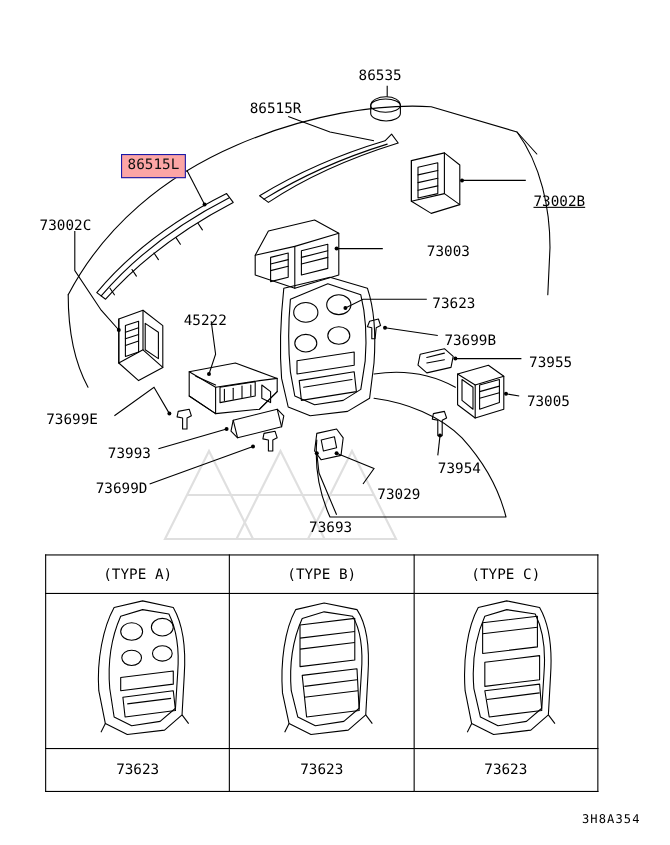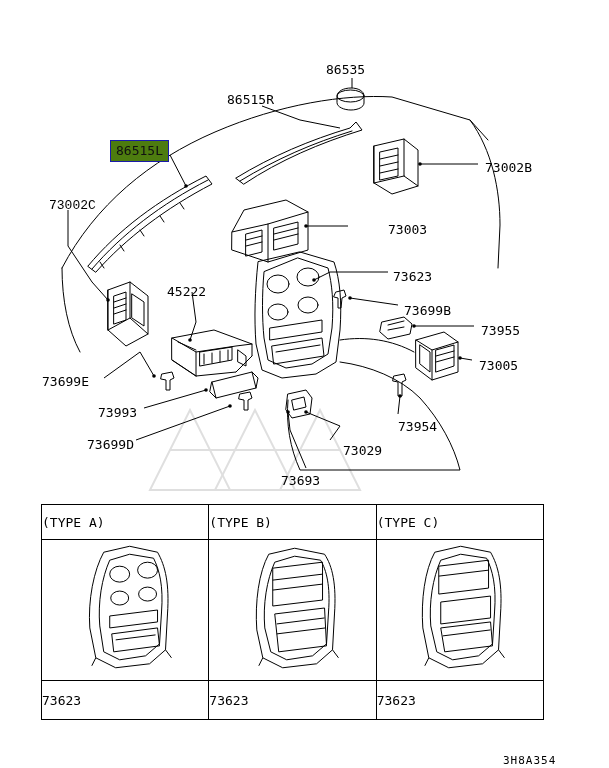--- a/index.html
+++ b/index.html
@@ -29,21 +29,21 @@
   }
   .lbl {
     position: absolute;
     font-family: "DejaVu Sans Mono", monospace;
     font-size: 13px;
     letter-spacing: 0px;
     white-space: nowrap;
     color: #000;
   }
   .lbl.hl {
-    background: #4d7c0f;
+    background: #fca5a5;
     border: 1px solid #1a1aa8;
     color: #111;
     padding: 2px 5px 3px 5px;
     font-weight: normal;
   }
   .code {
     position: absolute;
     font-family: "DejaVu Sans Mono", monospace;
     font-size: 11px;
     letter-spacing: 1px;
@@ -51,20 +51,21 @@
   }
   table.types {
     position: absolute;
     left: 41px;
     top: 504px;
     width: 503px;
     border-collapse: collapse;
   }
   table.types td {
     border: 1px solid #000;
+    text-align: center;
     vertical-align: middle;
     font-family: "DejaVu Sans Mono", monospace;
     font-size: 13px;
     padding: 0;
   }
   table.types tr.hdr td {
     height: 34px;
   }
   table.types tr.art-row td {
     height: 140px;
@@ -243,22 +244,22 @@
       <path d="M20 100 L60 20 L100 100 Z"></path>
       <path d="M85 100 L125 20 L165 100 Z"></path>
       <path d="M150 100 L190 20 L230 100 Z"></path>
       <path d="M40 60 L210 60"></path>
     </g>
   </svg>
 
   <div class="lbl" style="left:326px; top:62px;">86535</div>
   <div class="lbl" style="left:227px; top:92px;">86515R</div>
   <div class="lbl hl" style="left:110px; top:140px;">86515L</div>
-  <div class="lbl" style="left:485px; top:160px;">73002B</div>
-  <div class="lbl" style="left:49px; top:198px;font-family:Liberation Mono, monospace;">73002C</div>
+  <div class="lbl" style="left:485px; top:176px;text-decoration:underline;">73002B</div>
+  <div class="lbl" style="left:36px; top:198px;">73002C</div>
   <div class="lbl" style="left:356px; top:222px;margin-left:32px;">73003</div>
   <div class="lbl" style="left:393px; top:269px;">73623</div>
   <div class="lbl" style="left:167px; top:284px;">45222</div>
   <div class="lbl" style="left:404px; top:303px;">73699B</div>
   <div class="lbl" style="left:481px; top:323px;">73955</div>
   <div class="lbl" style="left:479px; top:358px;">73005</div>
   <div class="lbl" style="left:42px; top:374px;">73699E</div>
   <div class="lbl" style="left:98px; top:405px;">73993</div>
   <div class="lbl" style="left:398px; top:419px;">73954</div>
   <div class="lbl" style="left:87px; top:437px;">73699D</div>
@@ -323,15 +324,15 @@
       </td>
     </tr>
     <tr class="code-row">
       <td>73623</td>
       <td>73623</td>
       <td>73623</td>
     </tr>
   </tbody>
     </table>
 
-  <div class="code" style="left:503px; top:738px;margin-top:16px;">3H8A354</div>
+  <div class="code" style="left:529px; top:738px;">3H8A354</div>
 
 </div>
 
 </body></html>

